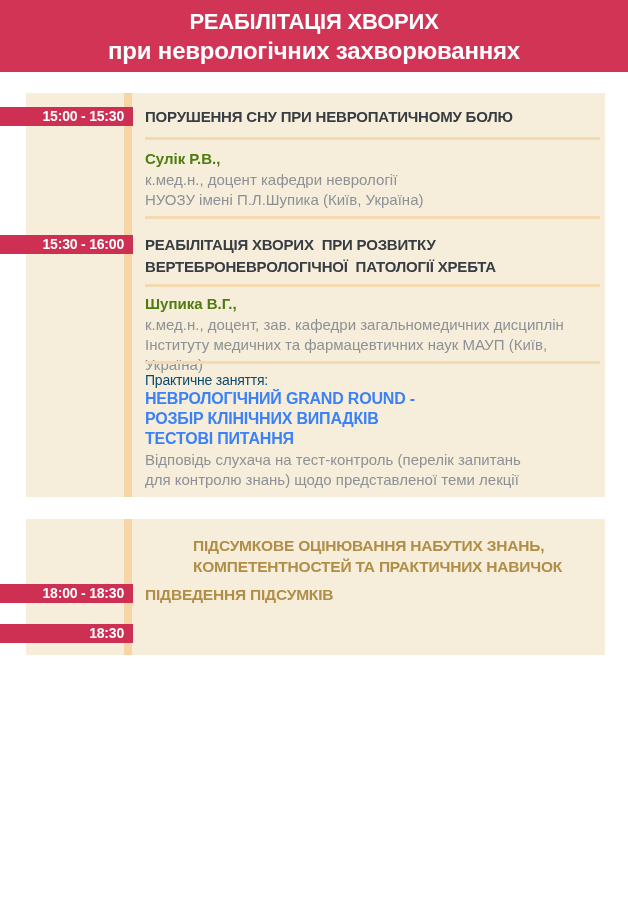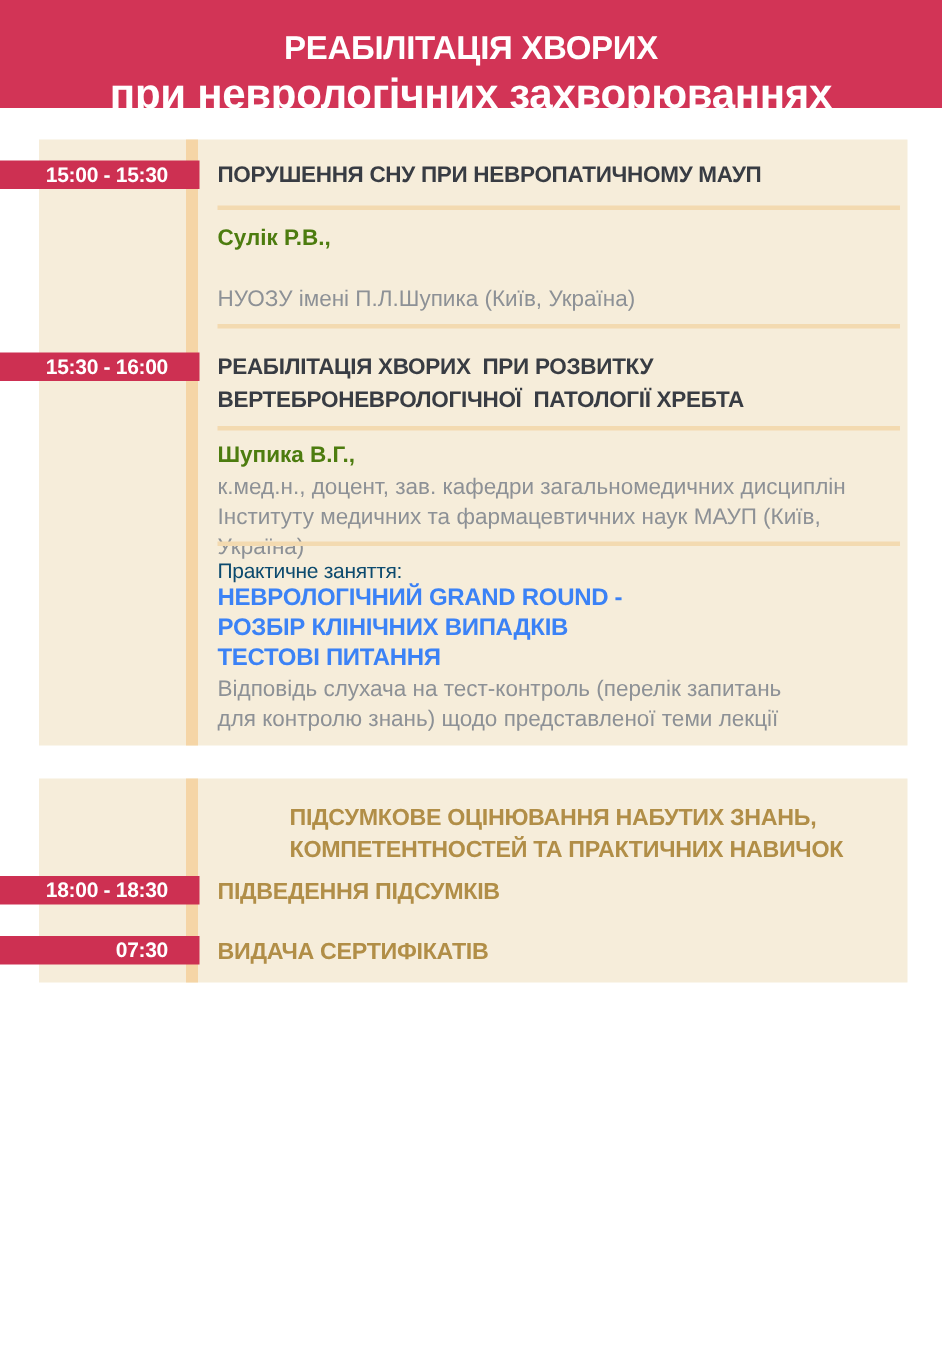--- a/index.html
+++ b/index.html
@@ -8,33 +8,33 @@
     width:628px;height:897px;
     background:#ffffff;
     font-family:"Liberation Sans", sans-serif;
     overflow:hidden;
   }
   
   .hdr{
     position:absolute;left:0;top:0;width:628px;height:72px;
     background:#d23456;color:#ffffff;text-align:center;
   }
-  .hdr-l1{padding-top:19px;font-size:22px;font-weight:bold;letter-spacing:-0.2px;}
-  .hdr-l2{padding-top:2px;font-size:28px;font-weight:bold;letter-spacing:-0.2px;}
+  .hdr-l1{padding-top:9px;font-size:22px;font-weight:bold;letter-spacing:-0.2px;}
+  .hdr-l2{padding-top:2px;font-size:24px;font-weight:bold;letter-spacing:-0.2px;}
   
   .sheet{position:absolute;left:26px;width:579px;background:#f6edda;}
   .sheet-a{top:93px;height:404px;}
   .sheet-b{top:519px;height:136px;}
   .stripe{position:absolute;left:98px;top:0;width:8px;height:100%;background:#f5d5a6;}
   
   .band{
     position:absolute;left:0;width:133px;height:19px;
     background:#cd3052;color:#ffffff;
     font-size:14px;font-weight:bold;line-height:19px;
-    text-align:right;box-sizing:border-box;padding-right:21px;
+    text-align:right;box-sizing:border-box;padding-right:9px;
     letter-spacing:-0.2px;
   }
   
   .ct{position:absolute;left:145px;width:460px;white-space:pre-wrap;}
   .title-dark{
     color:#383c43;font-size:15px;font-weight:bold;line-height:19px;letter-spacing:-0.2px;
   }
   .title-dark.two{line-height:22px;}
   .divider{position:absolute;left:145px;width:455px;height:3px;background:#f3dab0;}
   .name{color:#4d7c0f;font-size:15px;font-weight:bold;line-height:20px;}
@@ -56,23 +56,24 @@
 
   <div class="sheet sheet-a">
     <div class="stripe"></div>
   </div>
 
   <div class="sheet sheet-b">
     <div class="stripe"></div>
   </div>
 
   <div class="band" style="top:107px">15:00 - 15:30</div>
-  <div class="ct title-dark" style="top:107px">ПОРУШЕННЯ СНУ ПРИ НЕВРОПАТИЧНОМУ МАУП</div>
+  <div class="ct title-dark" style="top:107px">ПОРУШЕННЯ СНУ ПРИ НЕВРОПАТИЧНОМУ БОЛЮ</div>
   <div class="divider" style="top:137px"></div>
   <div class="ct name" style="top:149px">Сулік Р.В.,</div>
+  <div class="ct gray" style="top:170px">к.мед.н., доцент кафедри неврології</div>
   <div class="ct gray" style="top:190px">НУОЗУ імені П.Л.Шупика (Київ, Україна)</div>
   <div class="divider" style="top:216px"></div>
 
   <div class="band" style="top:235px">15:30 - 16:00</div>
   <div class="ct title-dark two" style="top:234px">РЕАБІЛІТАЦІЯ ХВОРИХ  ПРИ РОЗВИТКУ</div>
   <div class="ct title-dark two" style="top:256px">ВЕРТЕБРОНЕВРОЛОГІЧНОЇ  ПАТОЛОГІЇ ХРЕБТА</div>
   <div class="divider" style="top:284px"></div>
   <div class="ct name" style="top:294px">Шупика В.Г.,</div>
   <div class="ct gray" style="top:315px">к.мед.н., доцент, зав. кафедри загальномедичних дисциплін</div>
   <div class="ct gray" style="top:335px">Інституту медичних та фармацевтичних наук МАУП (Київ, Україна)</div>
@@ -83,16 +84,15 @@
   <div class="ct gray" style="top:450px">Відповідь слухача на тест-контроль (перелік запитань</div>
   <div class="ct gold-big" style="top:429px">ТЕСТОВІ ПИТАННЯ</div>
   <div class="ct gray" style="top:470px">для контролю знань) щодо представленої теми лекції</div>
 
   <div class="ct gold-title two" style="top:535px">ПІДСУМКОВЕ ОЦІНЮВАННЯ НАБУТИХ ЗНАНЬ,</div>
   <div class="ct gold-title two" style="top:556px">КОМПЕТЕНТНОСТЕЙ ТА ПРАКТИЧНИХ НАВИЧОК</div>
 
   <div class="band" style="top:584px">18:00 - 18:30</div>
   <div class="ct gold-title" style="top:585px">ПІДВЕДЕННЯ ПІДСУМКІВ</div>
 
-  <div class="band" style="top:624px">07:30</div>
-  <div class="ct gold-title" style="top:625px">ВИДАЧА СЕРТИФІКАТІВ</div>
+  <div class="band" style="top:624px">18:30</div>
 
 </div>
 
 </body></html>

